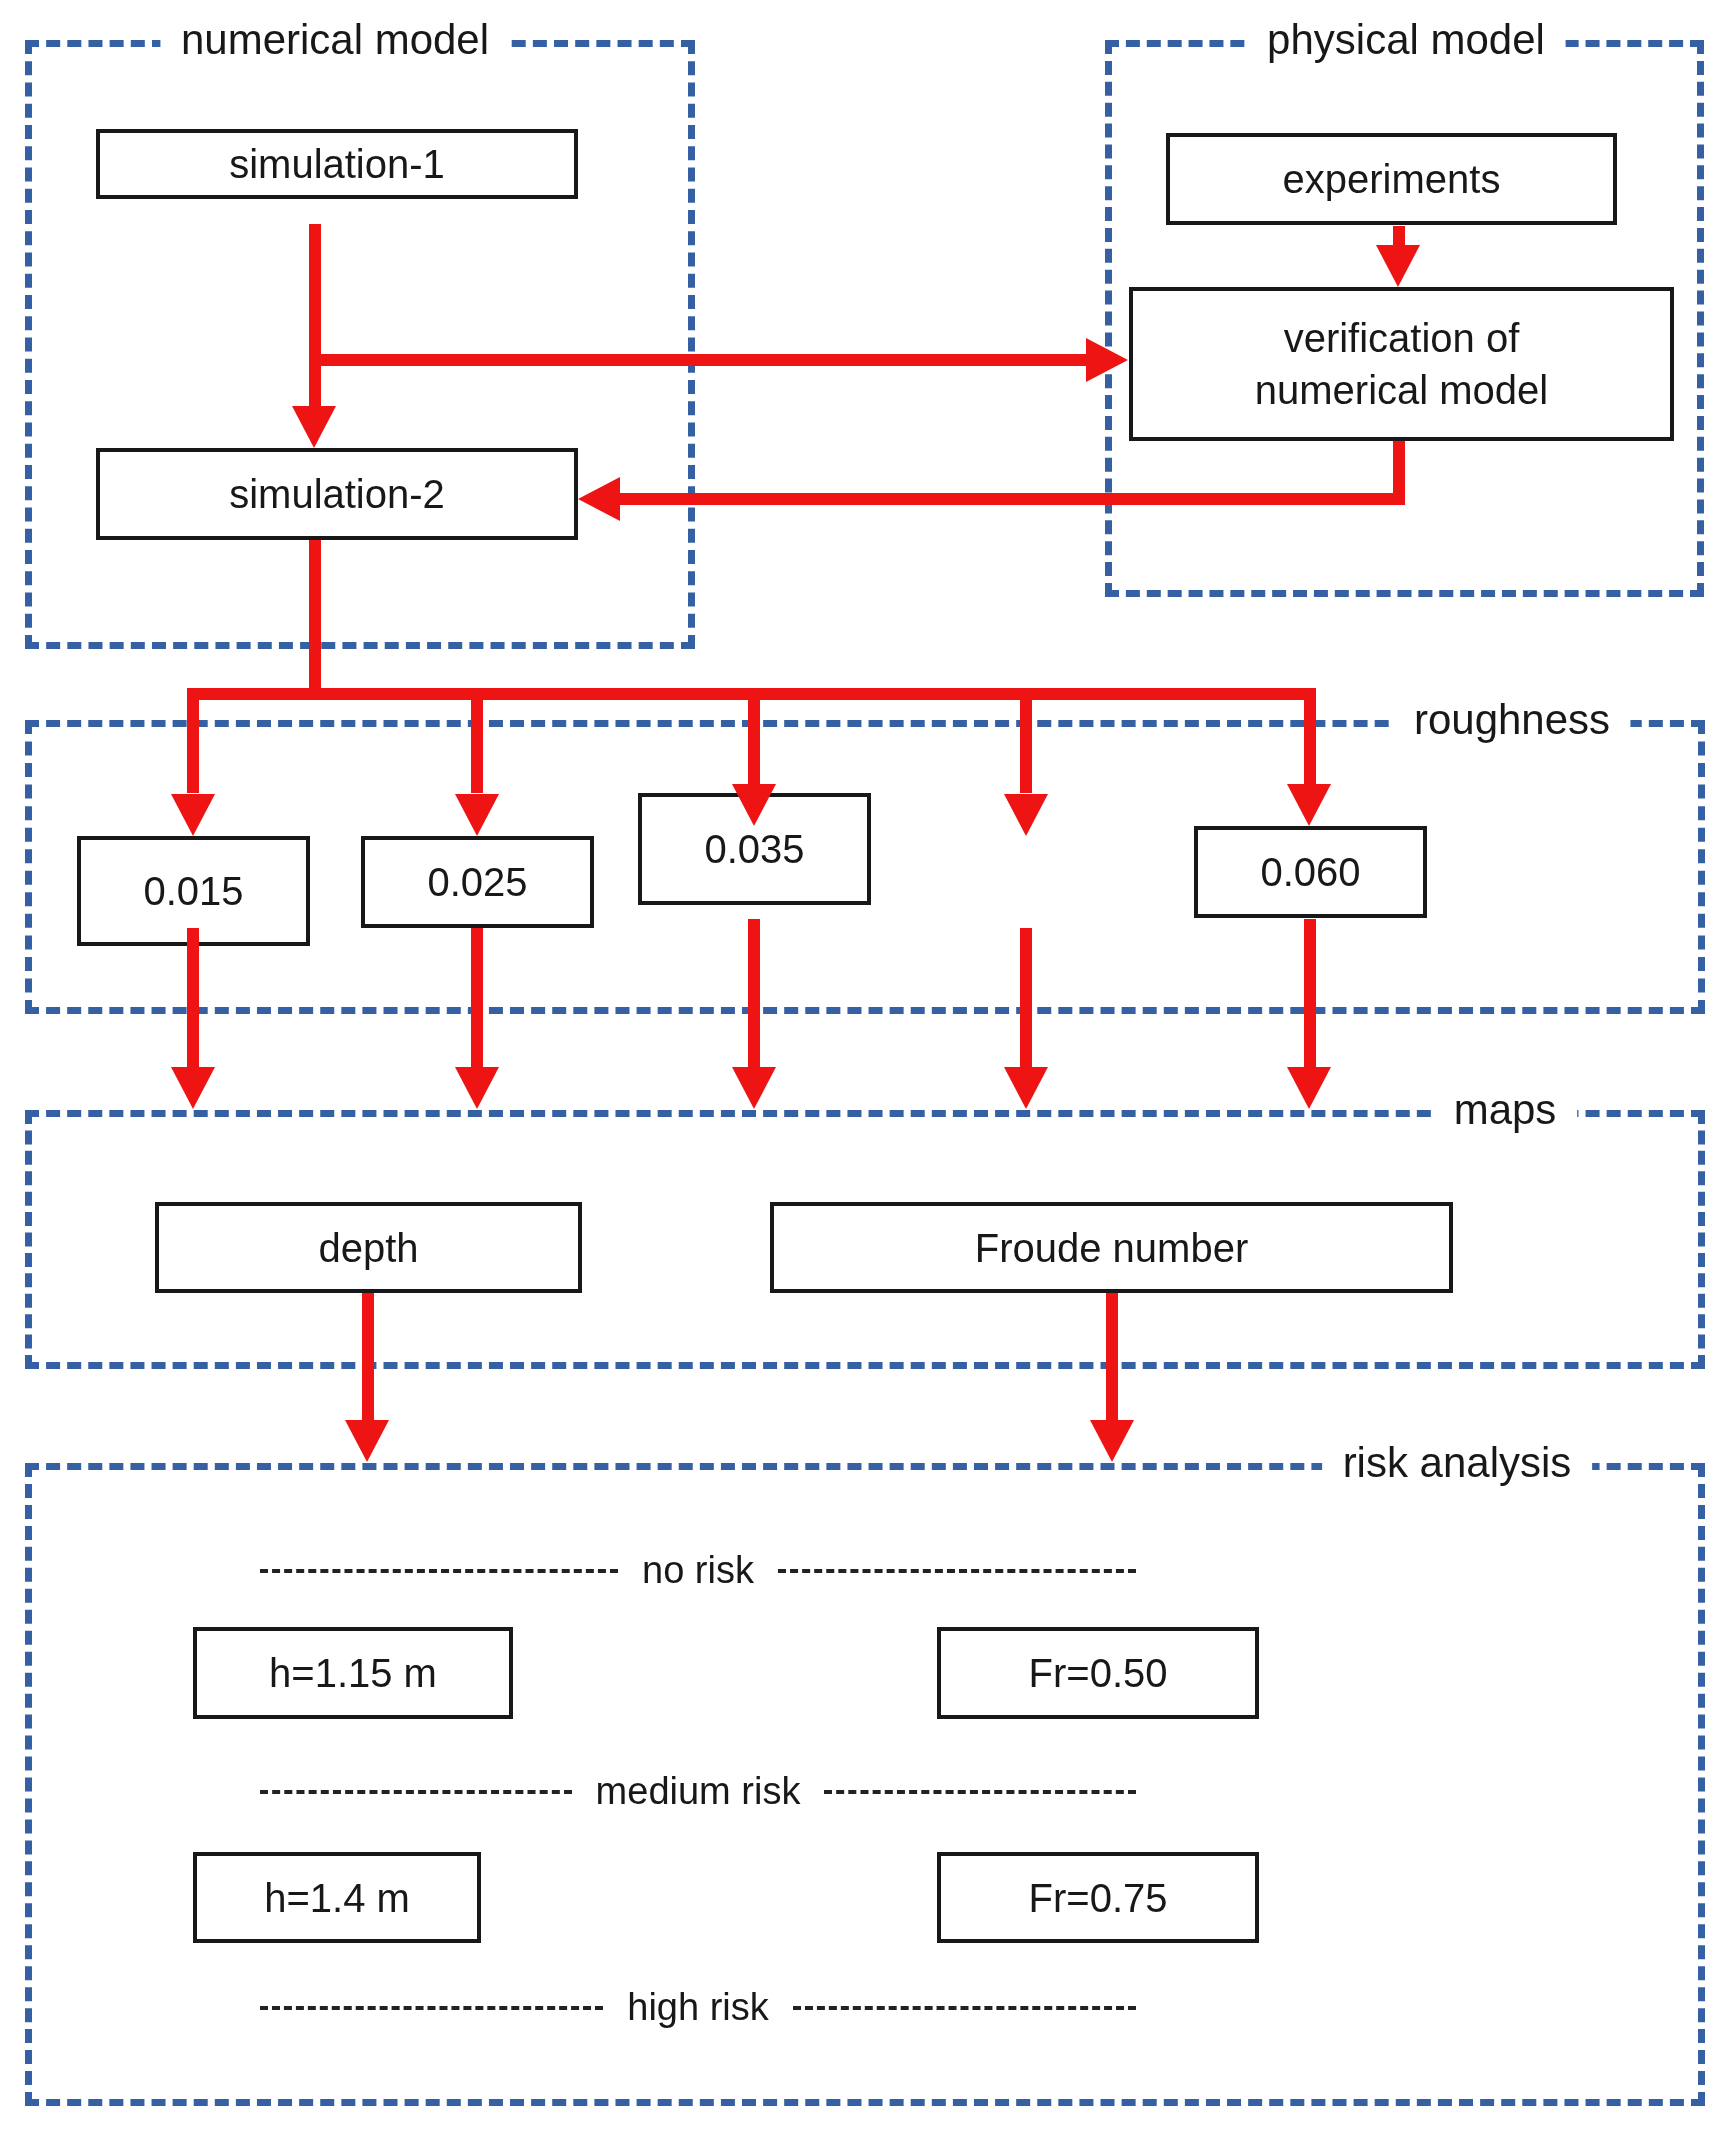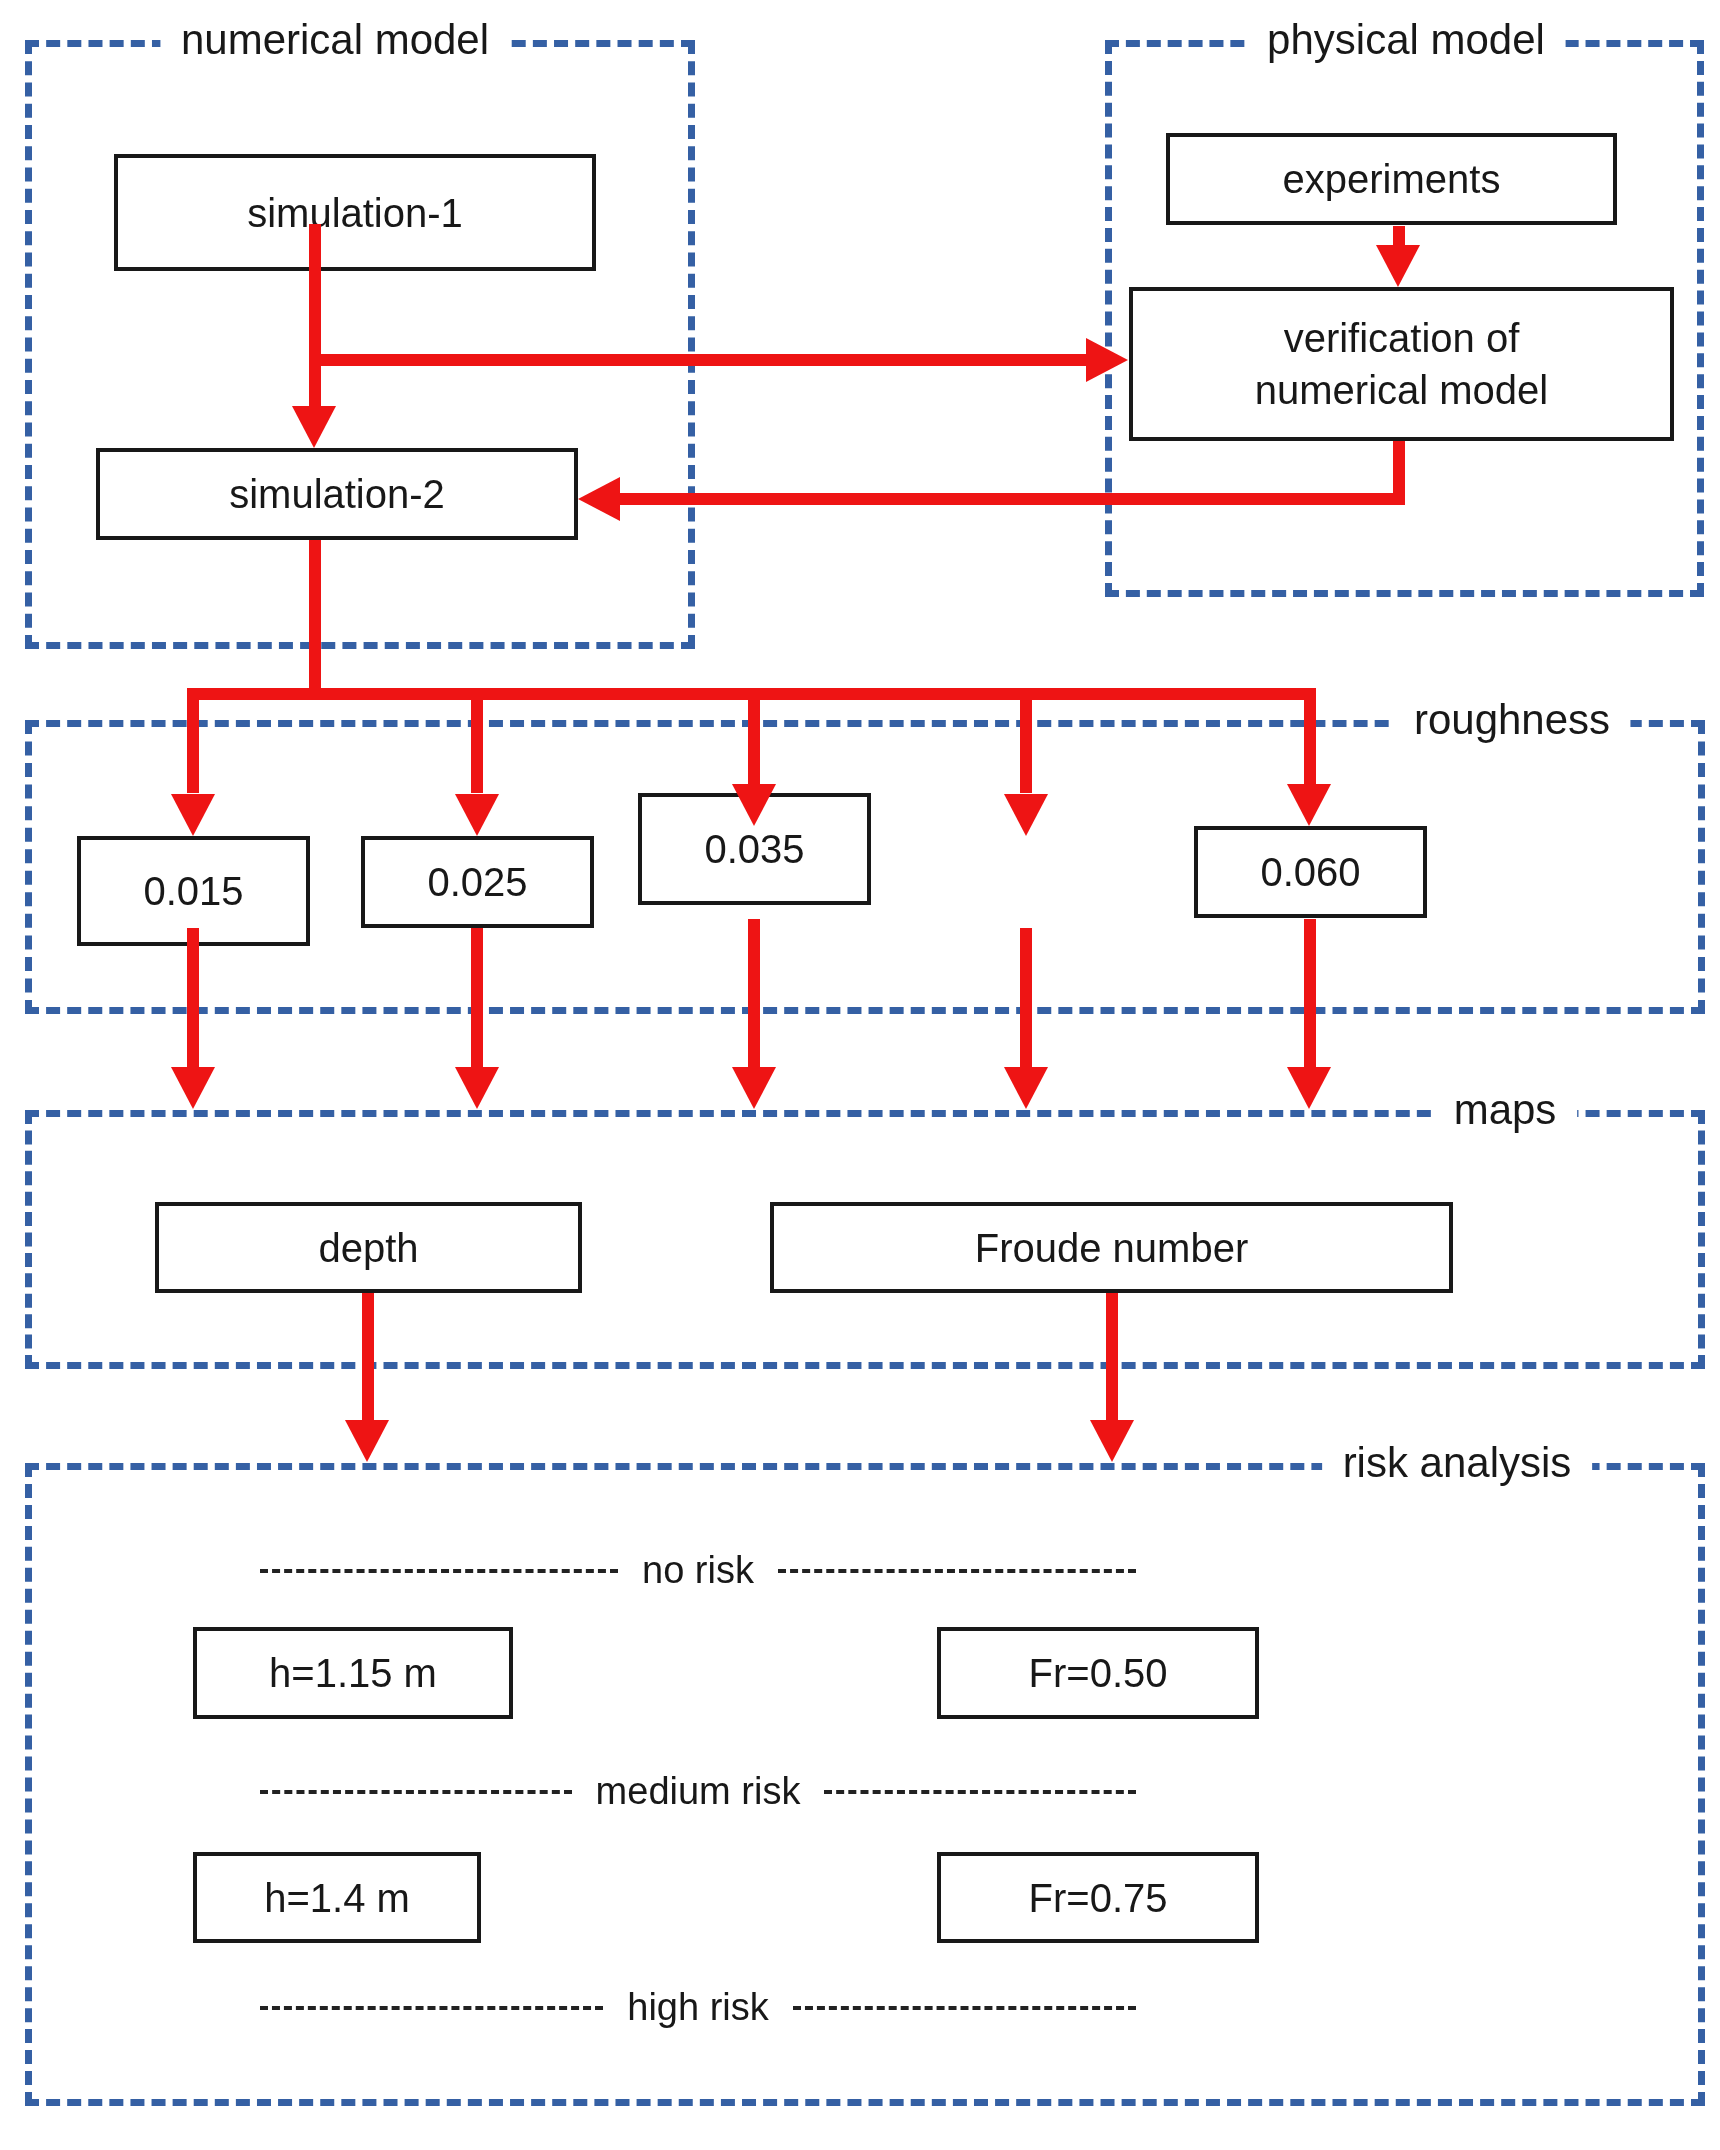--- a/index.html
+++ b/index.html
@@ -55,21 +55,21 @@
   <div class="frame" style="left:24.6px;top:720px;width:1680px;height:294px;"></div>
   <div class="frame" style="left:24.6px;top:1110px;width:1680px;height:259px;"></div>
   <div class="frame" style="left:24.6px;top:1463px;width:1680px;height:643px;"></div>
 
   <span class="flabel" style="left:335px;top:40px;">numerical model</span>
   <span class="flabel" style="left:1406px;top:40px;">physical model</span>
   <span class="flabel" style="left:1512px;top:720px;">roughness</span>
   <span class="flabel" style="left:1505px;top:1110px;">maps</span>
   <span class="flabel" style="left:1457px;top:1463px;">risk analysis</span>
 
-  <div class="box" style="left:114px;top:129px;width:482px;height:117px;margin-top:25px;">simulation-1</div>
+  <div class="box" style="left:96px;top:129px;width:482px;height:70px;">simulation-1</div>
   <div class="box" style="left:96px;top:448px;width:482px;height:92px;">simulation-2</div>
   <div class="box" style="left:1166px;top:133px;width:451px;height:92px;">experiments</div>
   <div class="box" style="left:1129px;top:287px;width:545px;height:154px;">verification of
 numerical model</div>
 
   <div class="box" style="left:77px;top:836px;width:233px;height:110px;">0.015</div>
   <div class="box" style="left:361px;top:836px;width:233px;height:92px;">0.025</div>
   <div class="box" style="left:638px;top:793px;width:233px;height:112px;">0.035</div>
   <div class="box" style="left:1194px;top:826px;width:233px;height:92px;">0.060</div>
 

